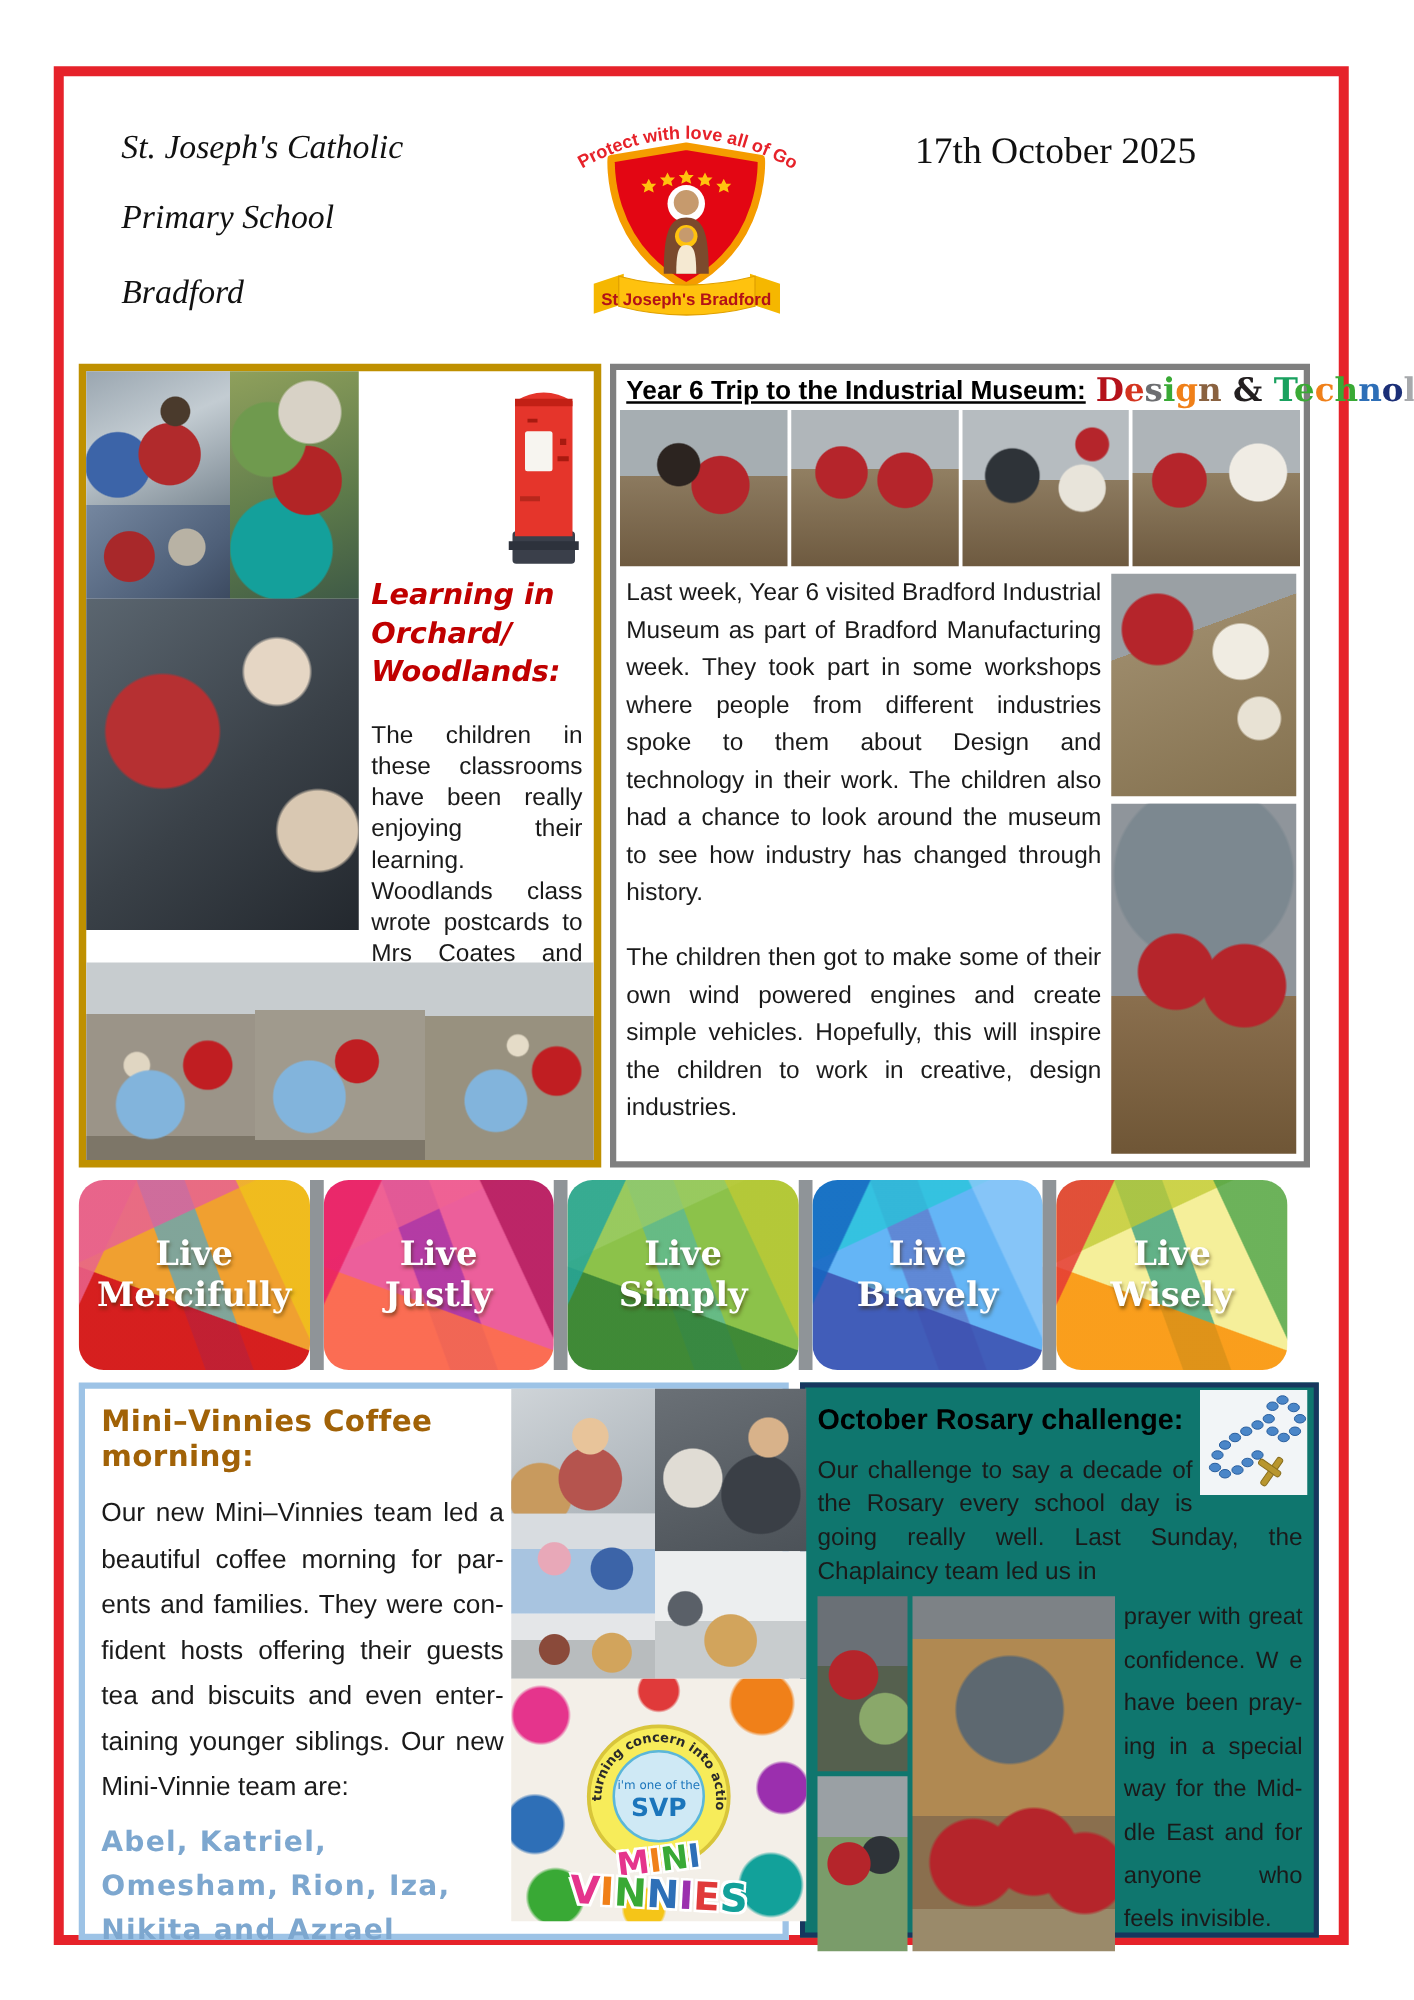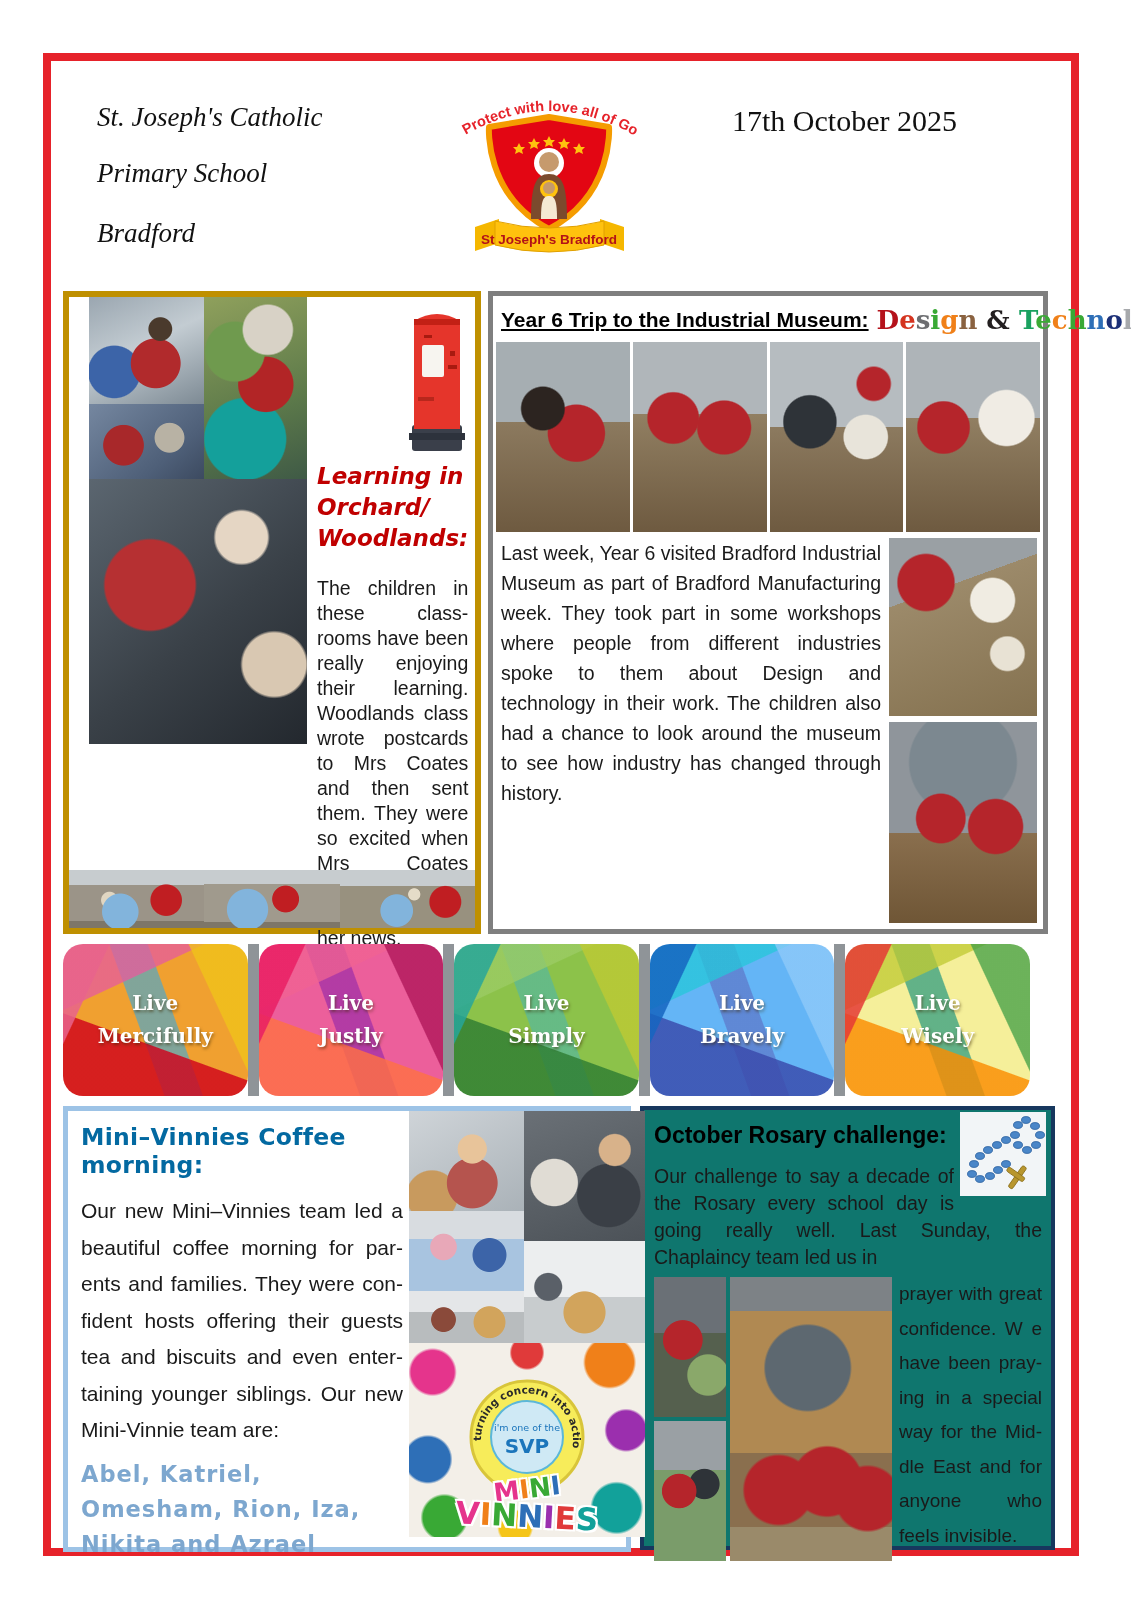--- a/index.html
+++ b/index.html
@@ -14,21 +14,21 @@
   .head-right{margin-left:70px;font-family:"Liberation Serif",serif;font-size:30px;line-height:56px;color:#111;}
   .head-right div:last-child{margin-top:4px;}
 
   
   .photo{background:#9aa2a8;}
 
   
   .top-row{display:flex;margin-left:12px;margin-top:2px;gap:7px;}
 
   .learning{width:406px;height:631px;border:6px solid #bf9000;display:flex;flex-direction:column;background:#fff;}
-  .learn-top{display:flex;height:573px;padding-left:20px;}
+  .learn-top{display:flex;height:473px;}
   .learn-collage{width:218px;position:relative;flex:none;}
   .learn-collage>div{position:absolute;}
   .lph-a{left:0;top:0;width:115px;height:107px;background:
     radial-gradient(circle at 62% 30%,#4a3a2c 0 11%,transparent 12%),
     radial-gradient(circle at 58% 62%,#b12a2c 0 26%,transparent 27%),
     radial-gradient(circle at 22% 70%,#3c64a8 0 22%,transparent 23%),
     linear-gradient(155deg,#9aa6b0,#c3ccd2 45%,#7d8a94);}
   .lph-b{left:115px;top:0;width:103px;height:182px;background:
     radial-gradient(circle at 62% 18%,#d8d2c6 0 15%,transparent 16%),
     radial-gradient(circle at 30% 30%,#6f9a4e 0 20%,transparent 21%),
@@ -79,27 +79,27 @@
   .mus-text{flex:1;font-size:19.5px;line-height:30px;text-align:justify;color:#1a1a1a;}
   .mus-text p{margin:0 0 22px 0;}
   .mus-side{width:148px;display:flex;flex-direction:column;gap:6px;}
   .mph-s1{height:178px;background:radial-gradient(circle at 70% 35%,#f0ece2 0 14%,transparent 15%),radial-gradient(circle at 25% 25%,#b5252b 0 16%,transparent 17%),radial-gradient(circle at 80% 65%,#e8e2d4 0 10%,transparent 11%),linear-gradient(160deg,#9aa0a4 0 30%,#9c8a6a 30%,#84714f);}
   .mph-s2{flex:1;background:radial-gradient(circle at 35% 48%,#b5252b 0 17%,transparent 18%),radial-gradient(circle at 72% 52%,#b5252b 0 18%,transparent 19%),radial-gradient(circle at 50% 20%,#7c8890 0 30%,transparent 31%),linear-gradient(#8f959b 0 55%,#8a6f4e 55%,#6f5636);}
 
   
   .values{height:152px;width:967px;margin:10px 0 0 12px;display:flex;align-items:stretch;}
   .tile{flex:1;border-radius:20px;position:relative;display:flex;align-items:center;justify-content:center;overflow:hidden;}
   .tile-sep{width:11px;background:#8f9498;}
-  .tile-text{text-align:center;font-family:"DejaVu Serif",serif;font-weight:bold;color:#fff;font-size:20px;line-height:33px;text-shadow:1px 2px 3px rgba(60,40,0,.55);}
+  .tile-text{text-align:center;font-family:"DejaVu Serif",serif;font-weight:bold;color:#fff;font-size:27px;line-height:33px;text-shadow:1px 2px 3px rgba(60,40,0,.55);}
 
   
   .bottom-row{display:flex;margin:10px 0 0 12px;gap:9px;}
   .vinnies{width:558px;height:436px;border:5px solid #9dc3e6;display:flex;background:#fff;}
   .vin-text{width:322px;padding:12px 6px 0 13px;flex:none;}
-  .vin-title{font-family:"DejaVu Sans",sans-serif;font-weight:bold;font-size:23.5px;color:#0369a1;margin:0 0 14px 0;letter-spacing:.3px;}
+  .vin-title{font-family:"DejaVu Sans",sans-serif;font-weight:bold;font-size:23.5px;color:#a16207;margin:0 0 14px 0;letter-spacing:.3px;}
   .vin-body{font-size:21px;line-height:36.5px;text-align:justify;color:#1a1a1a;}
   .vin-names{margin-top:8px;font-family:"DejaVu Sans",sans-serif;font-weight:bold;font-size:22.5px;line-height:35px;color:#7da7cf;letter-spacing:1px;}
   .vin-photos{flex:1;position:relative;}
   .vin-photos>div{position:absolute;}
   .vph-boy{left:0;top:0;width:115px;height:100px;background:radial-gradient(circle at 55% 38%,#e8c49a 0 16%,transparent 17%),radial-gradient(circle at 55% 72%,#b5544e 0 26%,transparent 27%),radial-gradient(circle at 20% 85%,#c89a5e 0 20%,transparent 21%),linear-gradient(150deg,#cfd4d8,#aab2b8);}
   .vph-adults{left:115px;top:0;width:121px;height:130px;background:radial-gradient(circle at 75% 30%,#d8b28a 0 12%,transparent 13%),radial-gradient(circle at 70% 65%,#3a3f46 0 26%,transparent 27%),radial-gradient(circle at 25% 55%,#e0dcd4 0 20%,transparent 21%),linear-gradient(160deg,#6a7076,#4c5258);}
   .vph-mat{left:0;top:100px;width:115px;height:80px;background:radial-gradient(circle at 30% 45%,#e8a8b8 0 14%,transparent 15%),radial-gradient(circle at 70% 55%,#3c64a8 0 18%,transparent 19%),linear-gradient(#d8dce0 0 35%,#a8c4e0 35%);}
   .vph-room{left:115px;top:130px;width:121px;height:102px;background:radial-gradient(circle at 50% 70%,#d2a45c 0 22%,transparent 23%),radial-gradient(circle at 20% 45%,#5a6068 0 12%,transparent 13%),linear-gradient(#eceeef 0 55%,#c8ccce 55%);}
   .vph-parents{left:0;top:180px;width:115px;height:52px;background:radial-gradient(circle at 30% 55%,#8a4a3a 0 14%,transparent 15%),radial-gradient(circle at 70% 60%,#d2a45c 0 18%,transparent 19%),linear-gradient(#e4e6e8 0 40%,#b8bcbe 40%);}
   .vin-badge{left:0;top:232px;width:236px;height:194px;background:
@@ -228,20 +228,21 @@
       </div>
       <div class="mus-photo-row">
         <div class="photo mph1"></div>
         <div class="photo mph2"></div>
         <div class="photo mph3"></div>
         <div class="photo mph4"></div>
       </div>
       <div class="mus-content">
         <div class="mus-text">
           <p>Last week, Year 6 visited Bradford Industrial Museum as part of Bradford Manufacturing week.  They took part in some workshops where people from different industries spoke to them about Design and technology in their work.  The children also had a chance to look around the museum to see how  industry has changed  through history.</p>
+          <p>The children then got to make some of their own wind powered engines and create simple vehicles. Hopefully, this will inspire the children to work in creative, design industries.</p>
         </div>
         <div class="mus-side">
           <div class="photo mph-s1"></div>
           <div class="photo mph-s2"></div>
         </div>
       </div>
     </div>
   </div>
 
   <div class="values">

